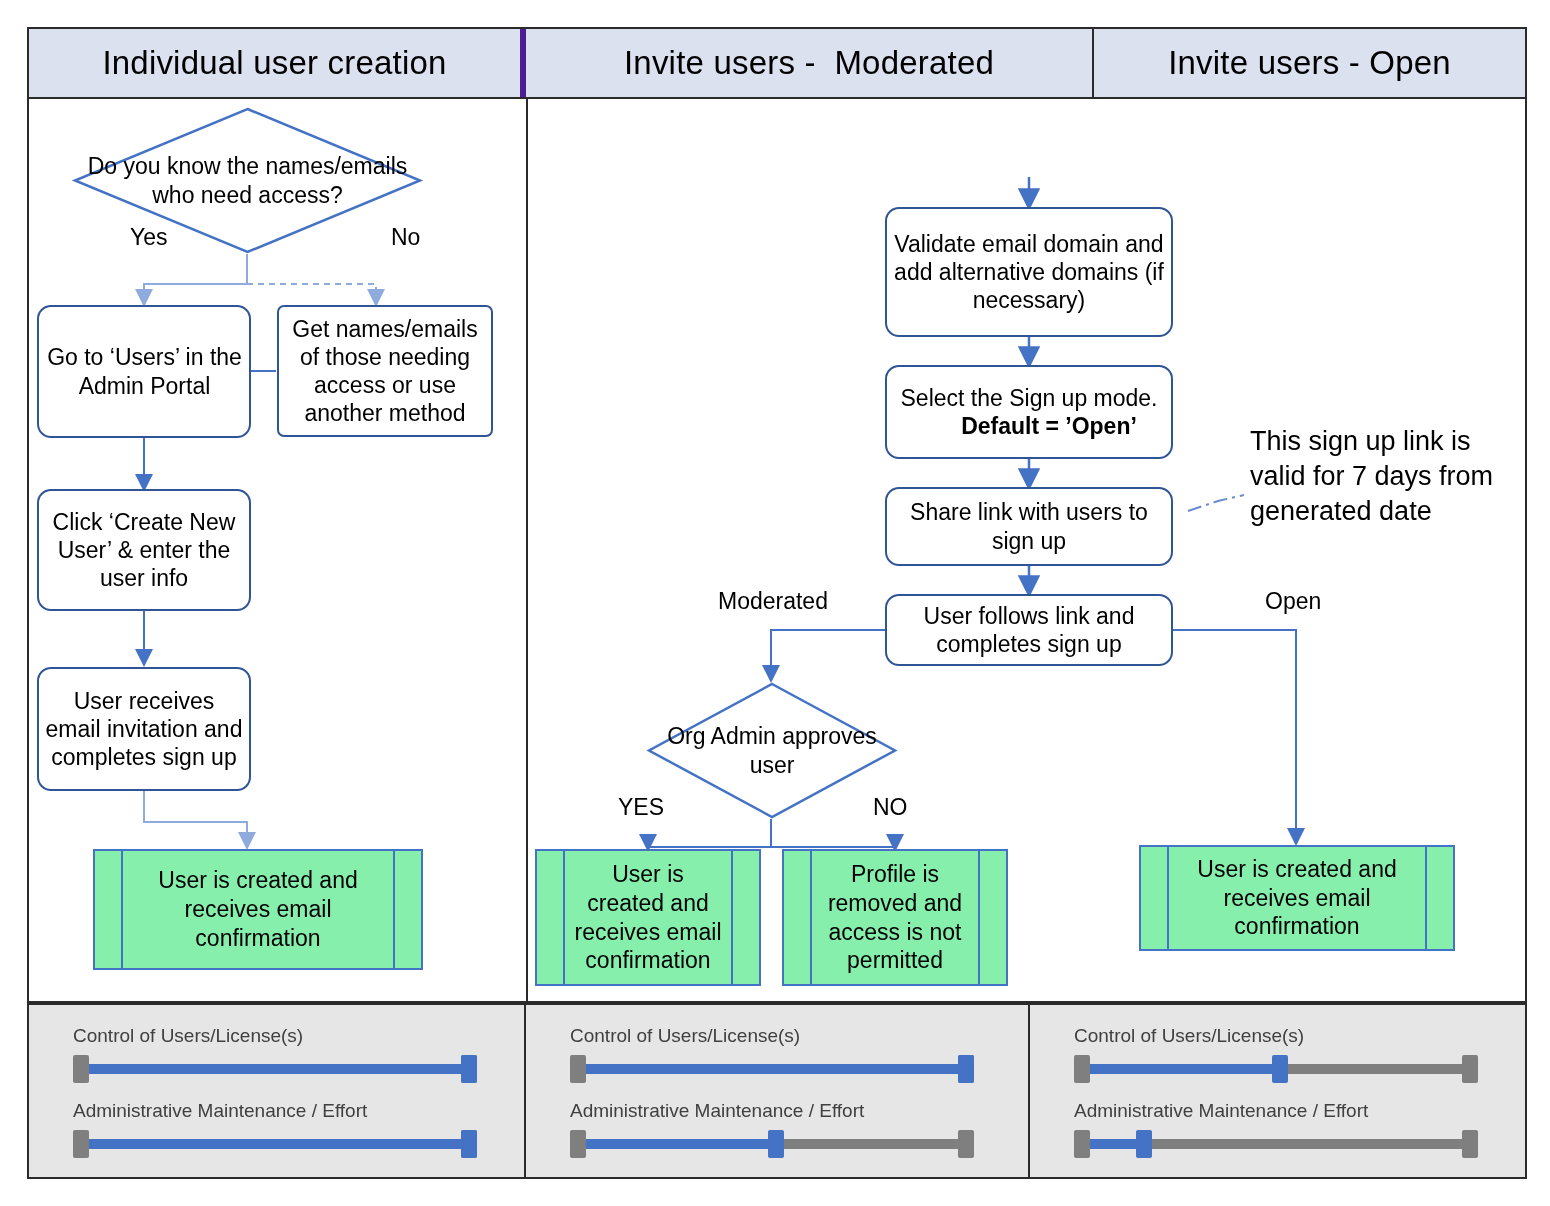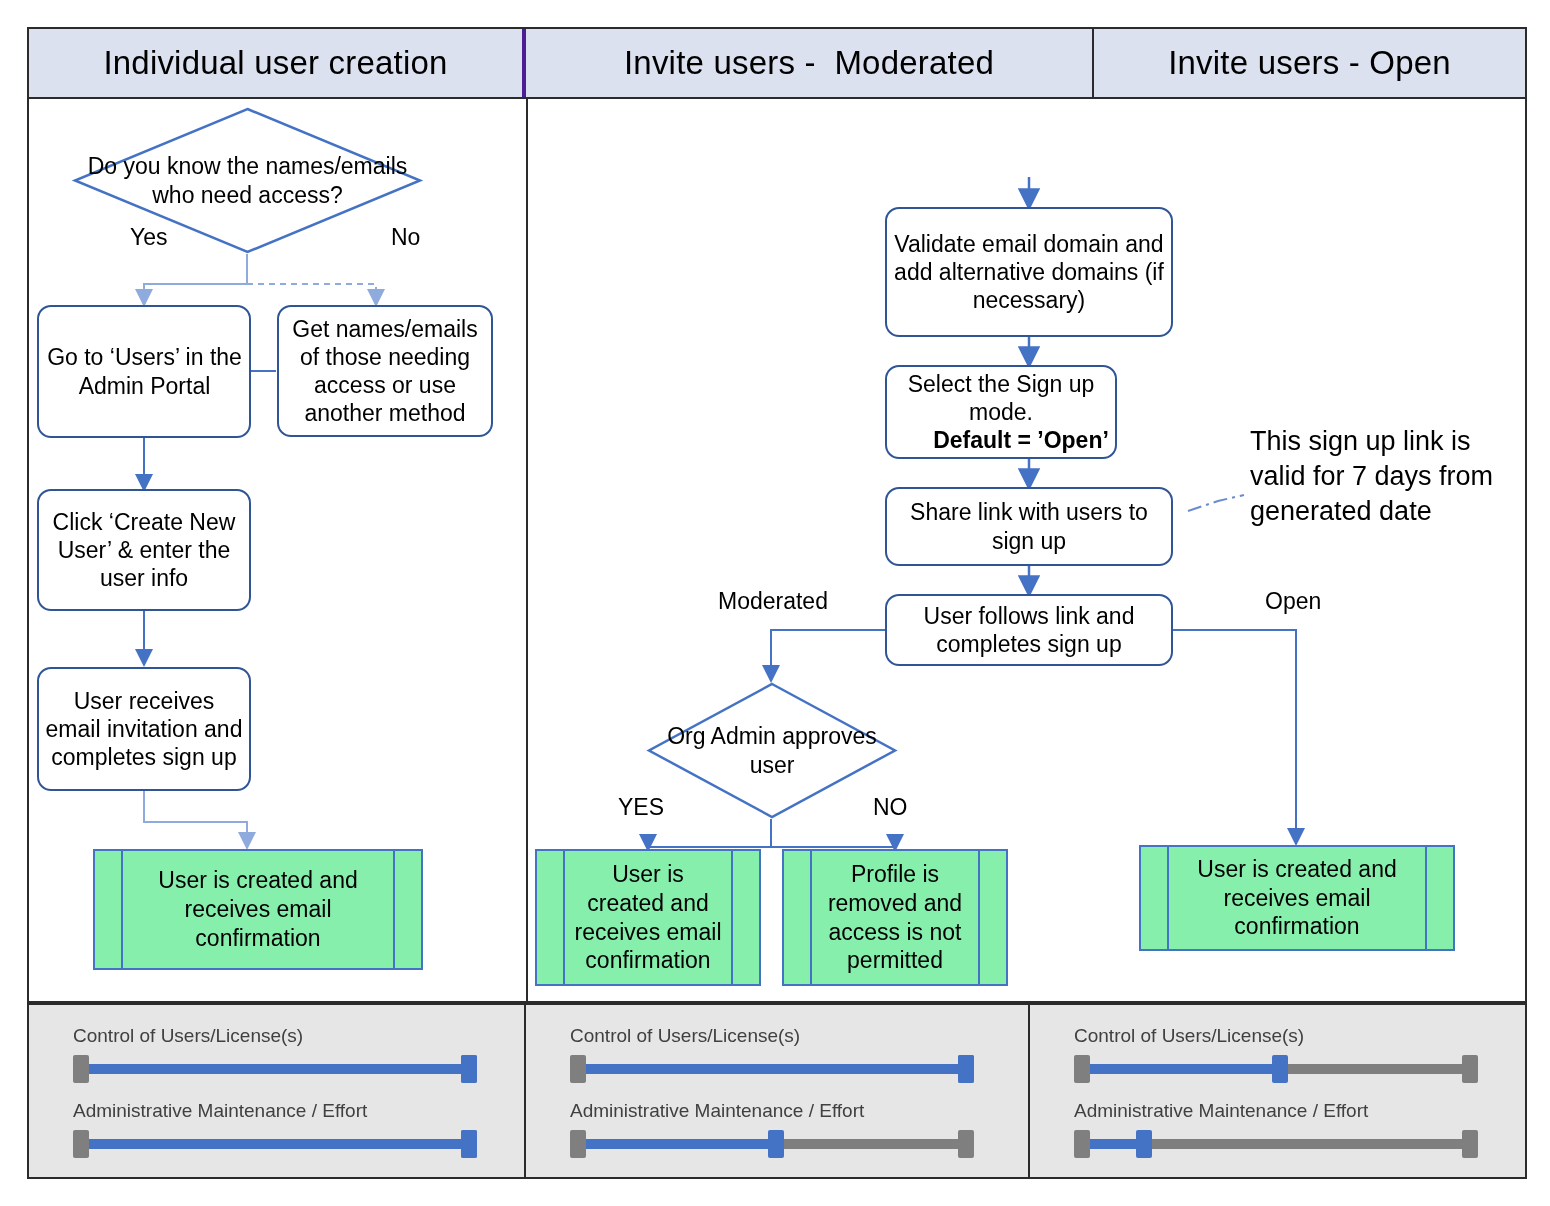--- a/index.html
+++ b/index.html
@@ -21,21 +21,21 @@
   }
   .hdr-cell{
     background:#dce1f0;
     display:flex;align-items:center;justify-content:center;
     box-sizing:border-box;
     font-size:33px;
     color:#000;
     letter-spacing:.2px;
     white-space:pre;
   }
-  .hdr-c1{width:497px;border-right:4px solid #4c1d95;}
+  .hdr-c1{width:497px;border-right:6px solid #4c1d95;}
   .hdr-c2{width:568px;border-right:2px solid #2b2b2b;}
   .hdr-c3{flex:1;}
 
   
   .flow-row{
     position:absolute; left:27px; top:99px;
     width:1500px; height:904px;
     display:flex;
     box-sizing:border-box;
     border-left:2px solid #2b2b2b;
@@ -102,21 +102,21 @@
     border:2.5px solid #2f5597;
     border-radius:14px;
     background:#ffffff;
     display:flex;align-items:center;justify-content:center;
     text-align:center;
     font-size:23px;
     line-height:1.22;
     color:#000;
     padding:2px 6px;
   }
-  .node.thin{border-width:2px;}
+  .node.thin{border-width:2px;border-radius:7px;}
   .node b{font-weight:bold;margin-left:40px;}
 
   .diamond{
     position:absolute;
   }
   .diamond svg{position:absolute;left:0;top:0;overflow:visible;}
   .diamond .dtext{
     position:absolute;left:0;top:0;width:100%;height:100%;
     display:flex;align-items:center;justify-content:center;
     text-align:center;font-size:23px;line-height:1.25;color:#000;
@@ -228,21 +228,21 @@
 
         <path d="M243,720 L243,748 L120,748 L120,750" stroke="#4472c4" stroke-width="2" fill="none" marker-end="url(#ah2)"></path>
         <path d="M243,748 L367,748 L367,750" stroke="#4472c4" stroke-width="2" fill="none" marker-end="url(#ah2)"></path>
 
         <path d="M660,412 L690,402 L716,396" stroke="#6a8bd0" stroke-width="2" stroke-dasharray="14,5,3,5" fill="none"></path>
       </svg>
 
 
       <div class="node" style="left:357px;top:108px;width:288px;height:130px;">Validate email domain and add alternative domains (if necessary)</div>
 
-      <div class="node" style="left:357px;top:266px;width:232px;height:94px;">
+      <div class="node" style="left:357px;top:266px;width:288px;height:94px;">
         <div>
           <span>Select the Sign up mode.</span><br>
           <b>Default = ’Open’</b>
         </div>
       </div>
 
       <div class="node" style="left:357px;top:388px;width:288px;height:79px;">Share link with users to sign up</div>
 
       <div class="node" style="left:357px;top:495px;width:288px;height:72px;">User follows link and completes sign up</div>
 

